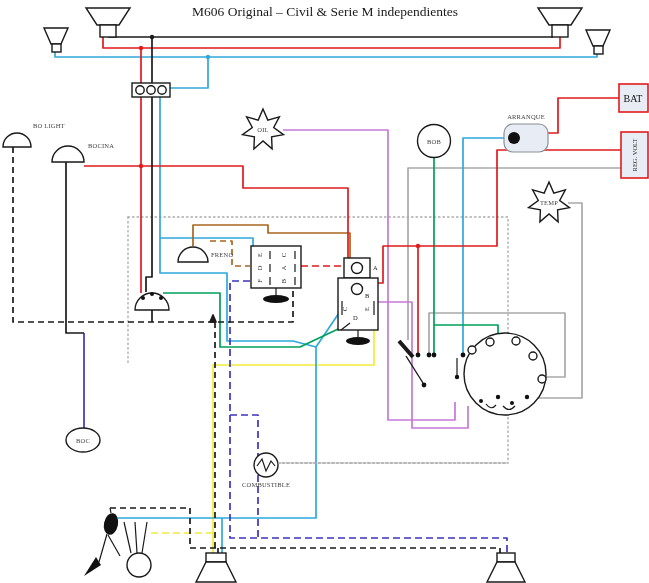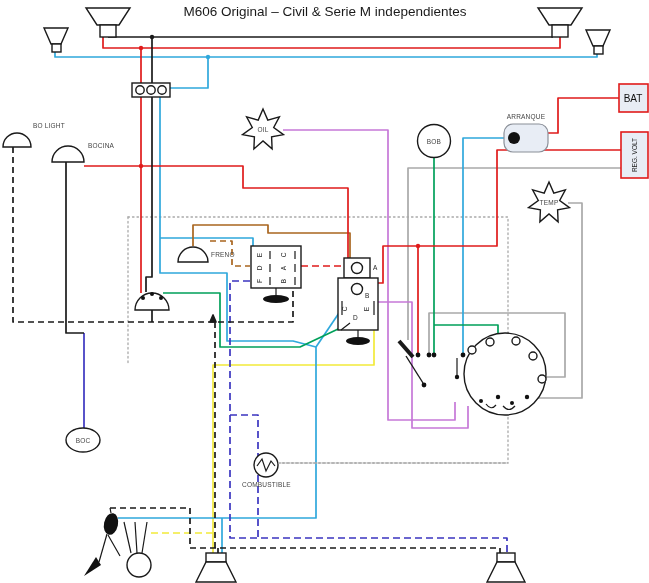--- a/index.html
+++ b/index.html
@@ -1,17 +1,17 @@
 <!DOCTYPE html>
 <html><head>
 <meta charset="utf-8">
 <style>
   html,body{margin:0;padding:0;background:#ffffff;}
   #stage{position:relative;width:649px;height:583px;background:#ffffff;overflow:hidden;
-         font-family:Liberation Sans, sans-serif;}
+         font-family:Liberation Serif, serif;}
   svg{position:absolute;left:0;top:0;}
   text{fill:#1a1a1a;}
   .title{font-size:13.5px;}
   .lbl{font-size:6.5px;letter-spacing:.2px;fill:#444;}
   .lbl-dark{font-size:6.5px;fill:#222;}
   .term{font-size:6.5px;fill:#222;}
   .bat-txt{font-size:10px;fill:#111;}
   .shape{fill:#ffffff;stroke:#1a1a1a;stroke-width:1.4;}
   .thin{fill:none;stroke:#1a1a1a;stroke-width:1.2;}
   

